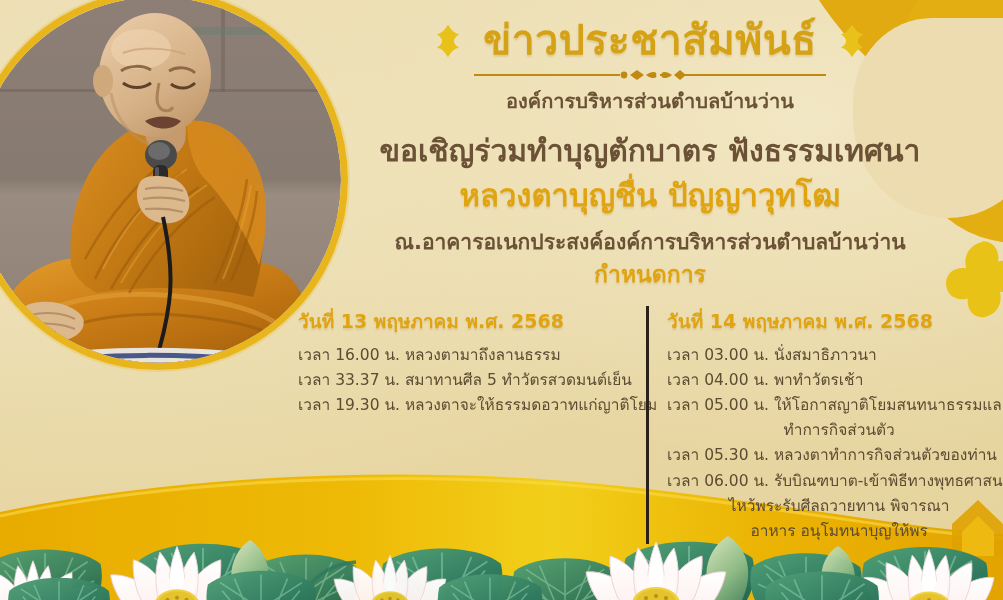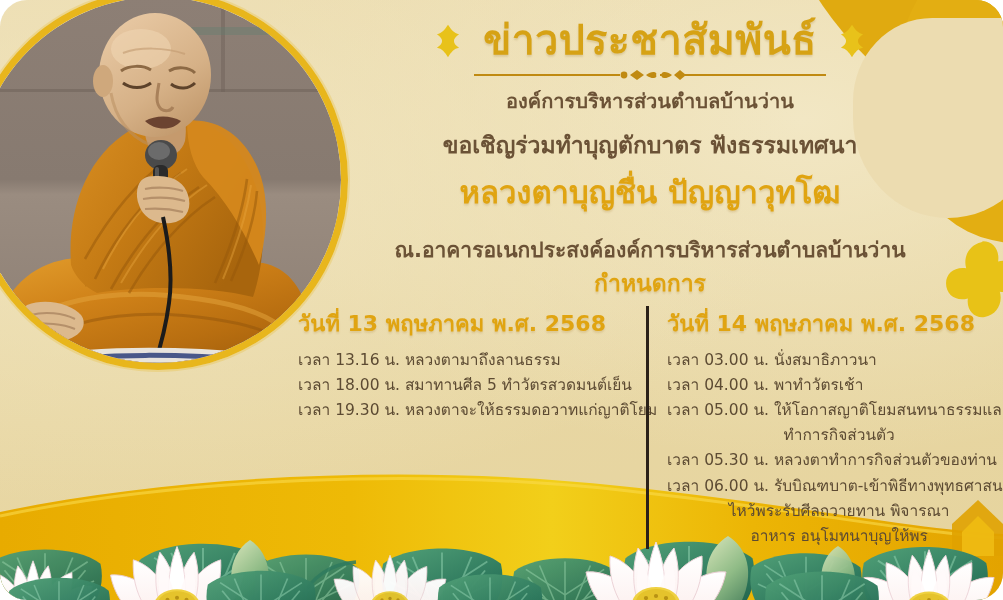--- a/index.html
+++ b/index.html
@@ -11,21 +11,20 @@
   .poster{
     position:relative;
     width:1003px;
     height:600px;
     overflow:hidden;
     background:#ead9a8;
     background-image:
       radial-gradient(ellipse at 14% 30%, #f0e4bd 0%, rgba(240,228,189,0) 55%),
       radial-gradient(ellipse at 80% 20%, #f2e7c4 0%, rgba(242,231,196,0) 50%),
       linear-gradient(160deg,#ecdcb0 0%,#e8d7a4 45%,#e6d49e 100%);
-    border-radius: 27px;
   }
 
   
   .corner-gold-tr{
     position:absolute; top:-150px; right:-130px;
     width:330px; height:330px;
     background:#e0aa10;
     border-radius:0 0 0 100%;
     transform:rotate(-12deg);
     z-index:1;
@@ -86,31 +85,31 @@
     white-space:nowrap;
   }
   .title-rule{
     width:360px; height:14px; margin:3px auto 8px; display:block;
   }
   .org-line{
     font-size:20px; font-weight:bold; color:#6b5236; line-height:1.45;
     margin-top:-2px;
   }
   .invite-line{
-    font-size:23px; font-weight:bold; color:#6b5236; line-height:1.5;
+    font-size:30px; font-weight:bold; color:#6b5236; line-height:1.5;
     margin-top:12px;
   }
   .monk-name{
     font-size:31px; font-weight:bold; color:#e0a411;
-    line-height:1.45; margin-top:8px;
+    line-height:1.45; margin-top:0;
     text-shadow:0 2px 2px rgba(140,95,0,.16);
   }
   .venue-line{
     font-size:21px; font-weight:bold; color:#6b5236; line-height:1.5;
-    margin-top:20px;
+    margin-top:9px;
   }
   .agenda-word{
     font-size:23px; font-weight:bold; color:#e0a411;
     line-height:1.4; 
     text-shadow:0 2px 2px rgba(140,95,0,.16);
   }
 
   
   .schedule{
     position:absolute;
@@ -119,21 +118,21 @@
     z-index:6;
   }
   .col{ box-sizing:border-box; }
   .col-left{ width:348px; padding-right:16px; }
   .col-right{
     flex:1; padding-left:18px;
     border-left:3px solid #2b2118;
     min-height:190px;
   }
   .day-head{
-    font-size:22px; font-weight:bold; color:#e0a411;
+    font-size:19px; font-weight:bold; color:#e0a411;
     text-shadow:0 2px 2px rgba(140,95,0,.16);
     margin-bottom:7px; white-space:nowrap;
   }
   .col-right .day-head{ text-align:left; }
   .item{
     font-size:15.5px; color:#5d4b33; line-height:1.62;
     white-space:nowrap;
   }
   .item.cont{ text-align:center; }
   .item.cont2{ text-align:center; }
@@ -314,22 +313,22 @@
     <div class="invite-line">ขอเชิญร่วมทำบุญตักบาตร ฟังธรรมเทศนา</div>
     <div class="monk-name">หลวงตาบุญชื่น ปัญญาวุทโฒ</div>
     <div class="venue-line">ณ.อาคารอเนกประสงค์องค์การบริหารส่วนตำบลบ้านว่าน</div>
     <div class="agenda-word">กำหนดการ</div>
   </div>
 
   <div class="schedule">
 
     <div class="col col-left">
       <div class="day-head">วันที่ 13 พฤษภาคม พ.ศ. 2568</div>
-      <div class="item">เวลา 13.16 น. หลวงตามาถึงลานธรรม</div>
-      <div class="item">เวลา 18.00 น. สมาทานศีล 5 ทำวัตรสวดมนต์เย็น</div>
+      <div class="item">เวลา 16.00 น. หลวงตามาถึงลานธรรม</div>
+      <div class="item">เวลา 33.37 น. สมาทานศีล 5 ทำวัตรสวดมนต์เย็น</div>
       <div class="item">เวลา 19.30 น. หลวงตาจะให้ธรรมดอวาทแก่ญาติโยม</div>
     </div>
 
     <div class="col col-right">
       <div class="day-head">วันที่ 14 พฤษภาคม พ.ศ. 2568</div>
       <div class="item">เวลา 03.00 น. นั่งสมาธิภาวนา</div>
       <div class="item">เวลา 04.00 น. พาทำวัตรเช้า</div>
       <div class="item">เวลา 05.00 น. ให้โอกาสญาติโยมสนทนาธรรมและ</div>
       <div class="item cont">ทำการกิจส่วนตัว</div>
       <div class="item">เวลา 05.30 น. หลวงตาทำการกิจส่วนตัวของท่าน</div>

